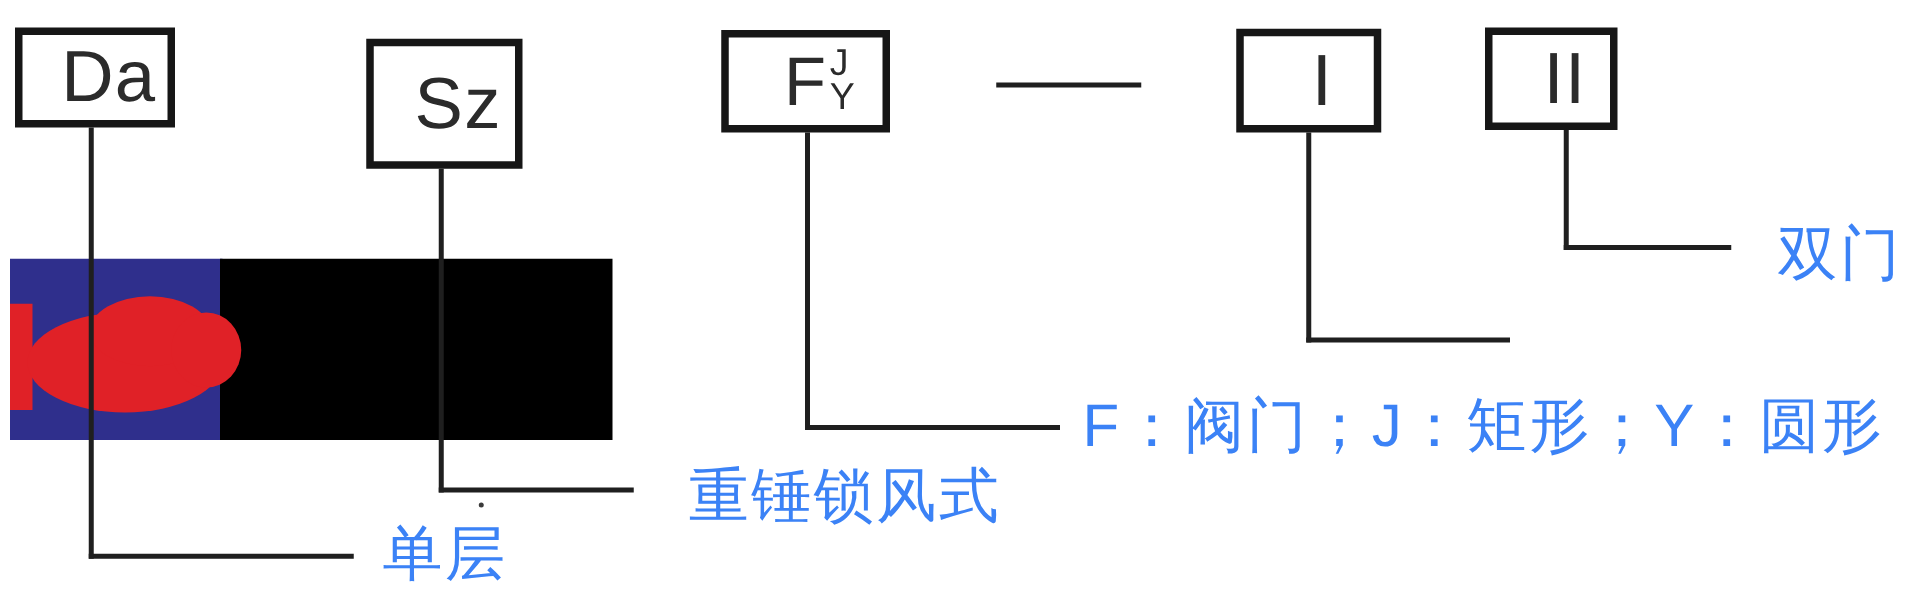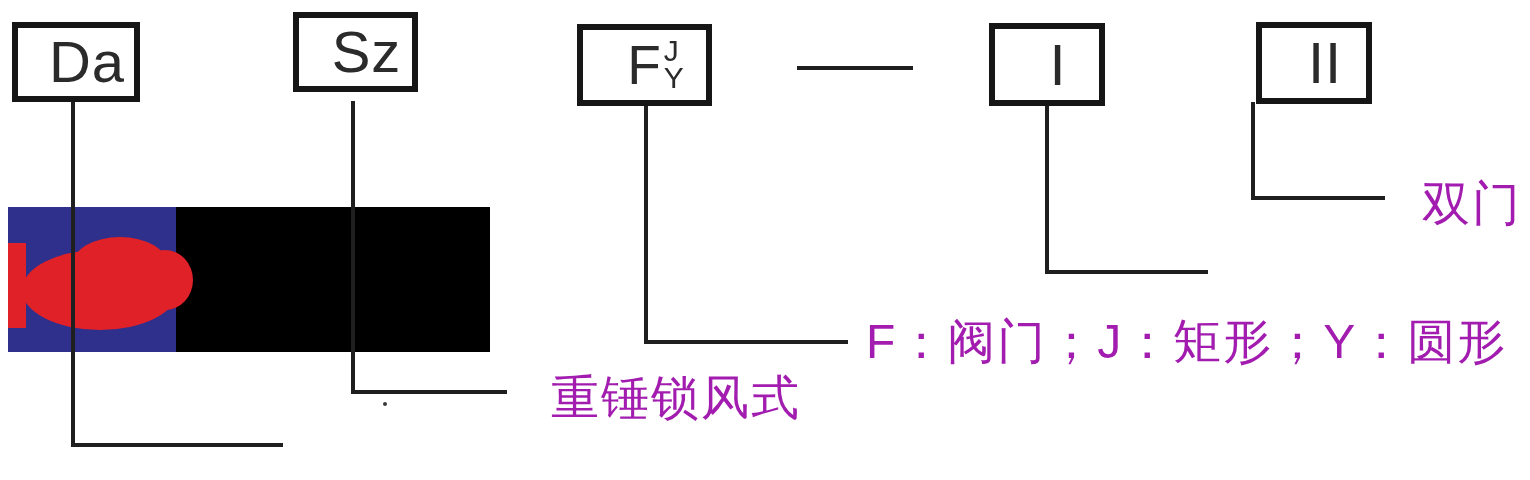--- a/index.html
+++ b/index.html
@@ -17,21 +17,21 @@
   .fstack {
     display:flex; flex-direction:column; align-items:flex-start;
     font-size:30px; line-height:27px; color:#2b2b2b; margin-left:3px; margin-top:-2px;
   }
   .leader {
     position:absolute; box-sizing:border-box;
     border-left:4px solid #1f1f1f; border-bottom:4px solid #1f1f1f;
   }
   .dash { position:absolute; background:#1f1f1f; }
   .cn {
-    position:absolute; font-size:48px; line-height:52px; color:#a21caf;
+    position:absolute; font-size:48px; line-height:52px; color:#3b82f6;
     white-space:nowrap; letter-spacing:2px;
   }
   .speck { position:absolute; width:4px; height:4px; border-radius:50%; background:#3a3a3a; }
 </style>
 </head>
 <body>
 
 <div class="stage">
 
   <svg class="abs" style="left:0;top:195px" width="500" height="170" viewBox="0 0 500 170">
@@ -50,39 +50,40 @@
   <div class="leader" style="left:644px; top:104px; width:204px; height:240px"></div>
   <div class="leader" style="left:1045px;top:104px; width:163px; height:170px"></div>
   <div class="leader" style="left:1251px;top:102px; width:134px; height:98px"></div>
 
   <div class="dash" style="left:797px;top:66px;width:116px;height:4px"></div>
 
   <div class="box" style="left:12px;top:22px;width:128px;height:80px">
     <span class="code">Da</span>
   </div>
 
-  <div class="box" style="left:293px;top:12px;width:125px;height:80px">
+  <div class="box" style="left:293px;top:31px;width:125px;height:104px">
     <span class="code">Sz</span>
   </div>
 
   <div class="box" style="left:577px;top:24px;width:135px;height:82px">
     <span class="code-f">F</span>
     <span class="fstack">
       <span>J</span>
       <span>Y</span>
     </span>
   </div>
 
   <div class="box" style="left:989px;top:23px;width:116px;height:83px">
     <span class="code">I</span>
   </div>
 
-  <div class="box" style="left:1256px;top:22px;width:116px;height:82px">
+  <div class="box" style="left:1188px;top:22px;width:106px;height:82px">
     <span class="code">II</span>
   </div>
 
+  <div class="cn" style="left:306px;top:418px">单层</div>
   <div class="cn" style="left:866px;top:316px">F：阀门；J：矩形；Y：圆形</div>
   <div class="cn" style="left:551px;top:372px">重锤锁风式</div>
   <div class="cn" style="left:1422px;top:178px">双门</div>
 
   <div class="speck" style="left:383px;top:402px"></div>
 
 </div>
 
 </body></html>

